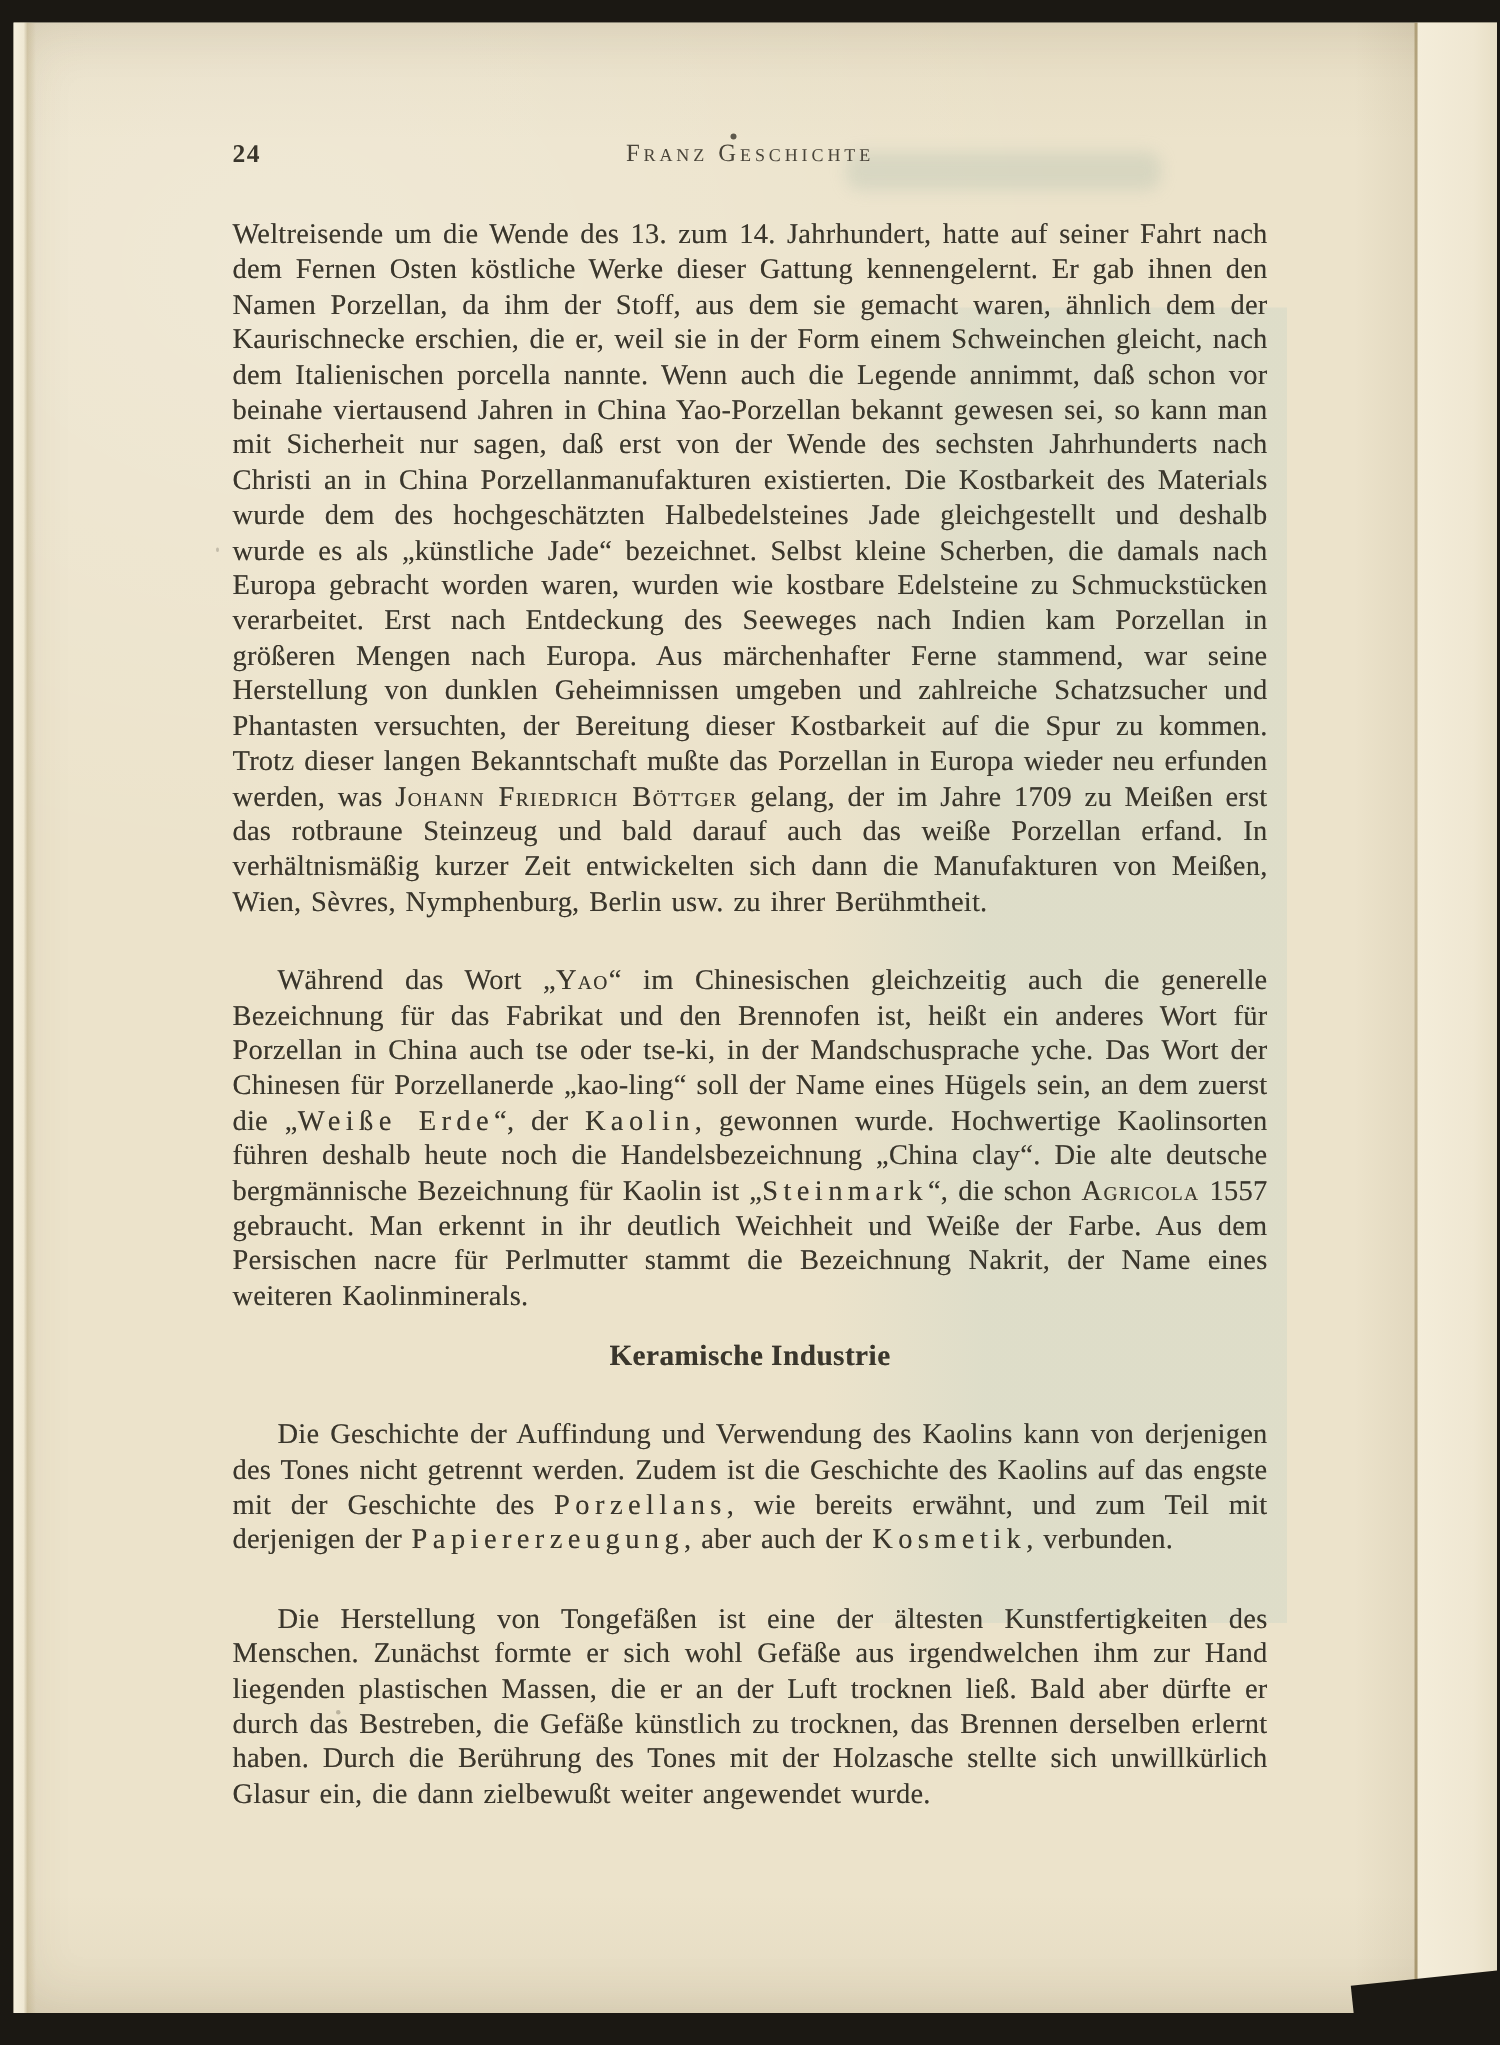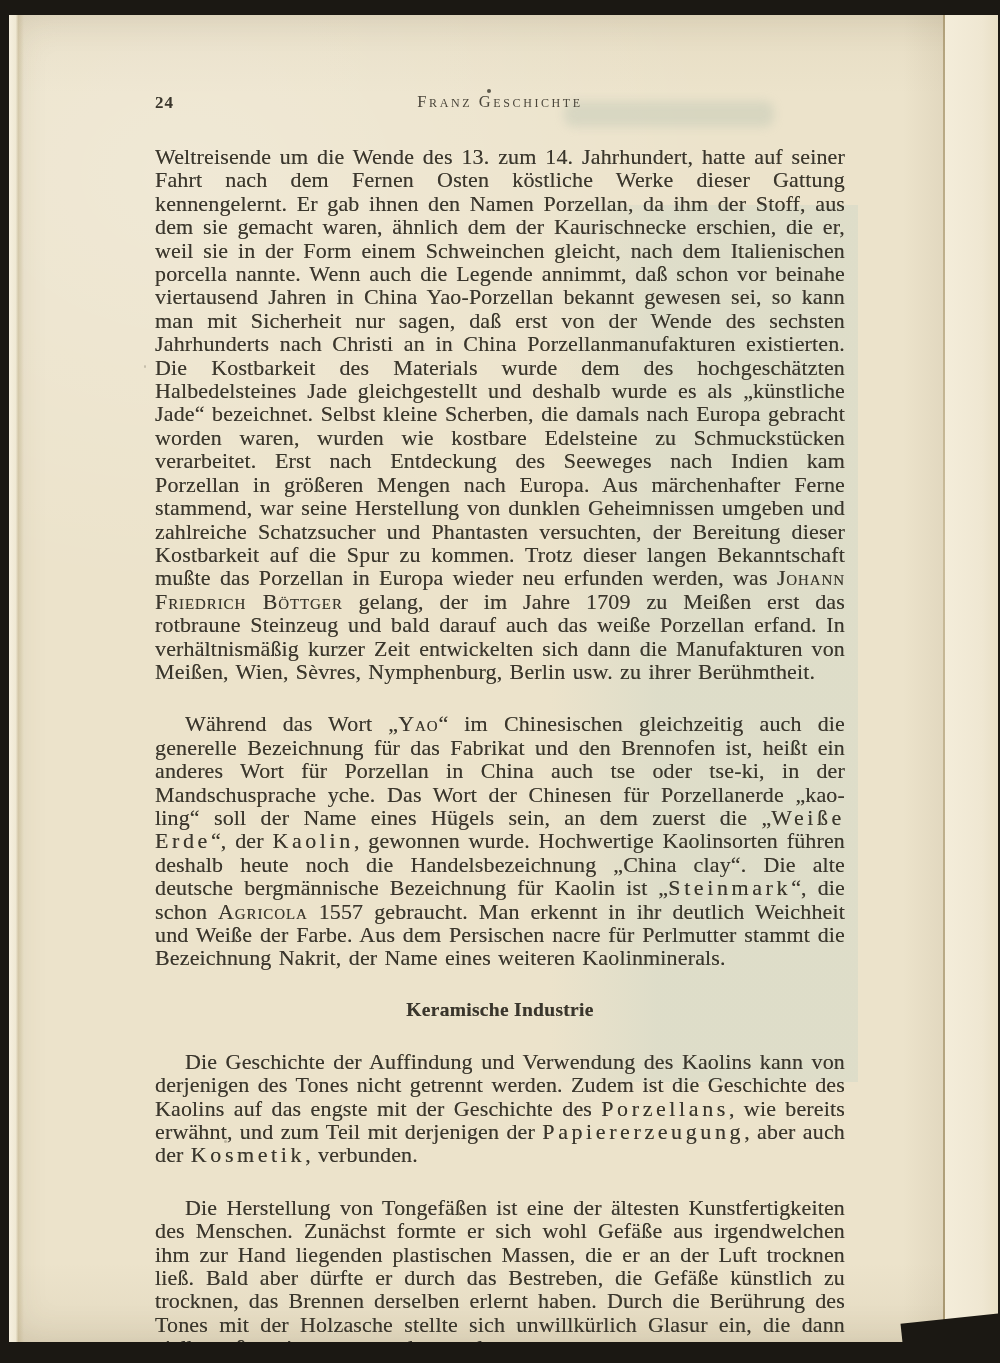--- a/index.html
+++ b/index.html
@@ -61,31 +61,31 @@
   .page-head{position:relative;height:24px;margin-bottom:27px;}
   .pagenum{
     position:absolute;left:0;top:1px;font-size:17px;font-weight:700;
     letter-spacing:1px;color:var(--ink);
   }
   .running{
     display:block;text-align:center;font-variant:small-caps;
     font-size:16.5px;letter-spacing:2.6px;color:var(--ink-soft);font-weight:500;
   }
   .bodytext p{
-    font-size:22px;line-height:23.4px;text-align:justify;
+    font-size:19px;line-height:23.4px;text-align:justify;
     letter-spacing:0.15px;word-spacing:1.6px;
     text-shadow:0 0 0.4px rgba(58,54,44,0.55);
     margin-top:29px;
   }
   .bodytext p.indent{text-indent:30px;}
   .run-sc{font-variant:small-caps;letter-spacing:0.9px;}
   .run-sp{letter-spacing:3.6px;}
   h2.section-heading{
     text-align:center;font-size:19.5px;font-weight:700;color:var(--ink);
-    margin-top:29px;margin-bottom:14px;letter-spacing:0.3px;
+    margin-top:18px;margin-bottom:14px;letter-spacing:0.3px;
     text-shadow:0 0 0.4px rgba(58,54,44,0.55);
   }
 </style>
 </head>
 <body>
 
 <div class="scan">
   <div class="page">
     <div class="left-edge"></div>
     <div class="exposure-band"></div>

